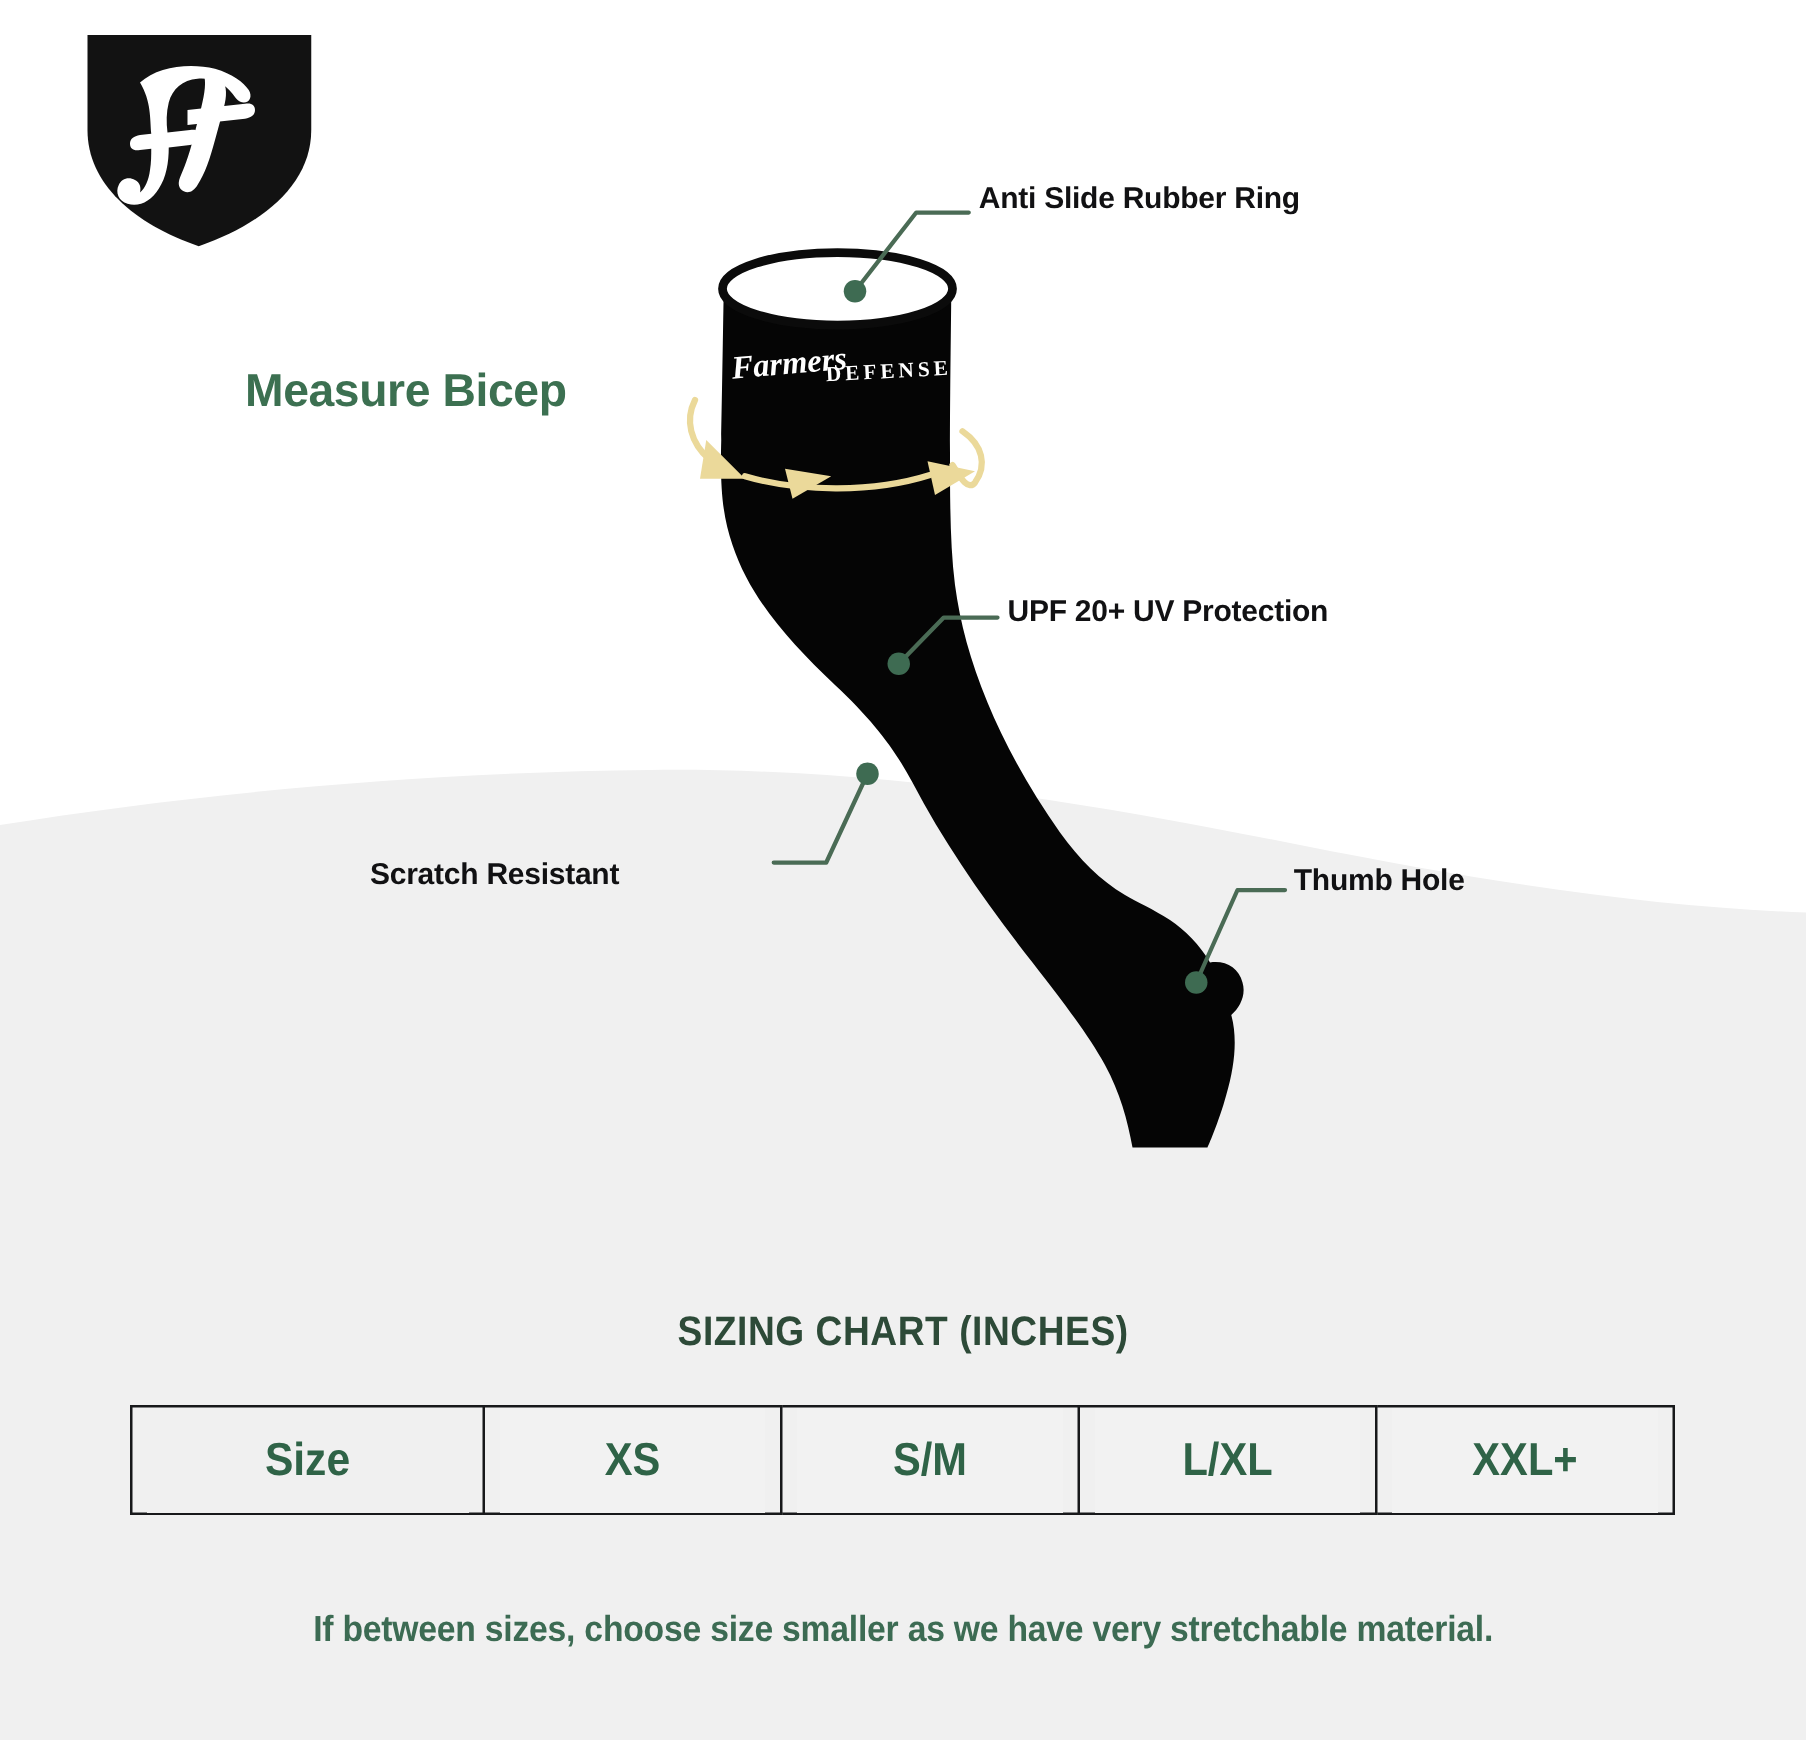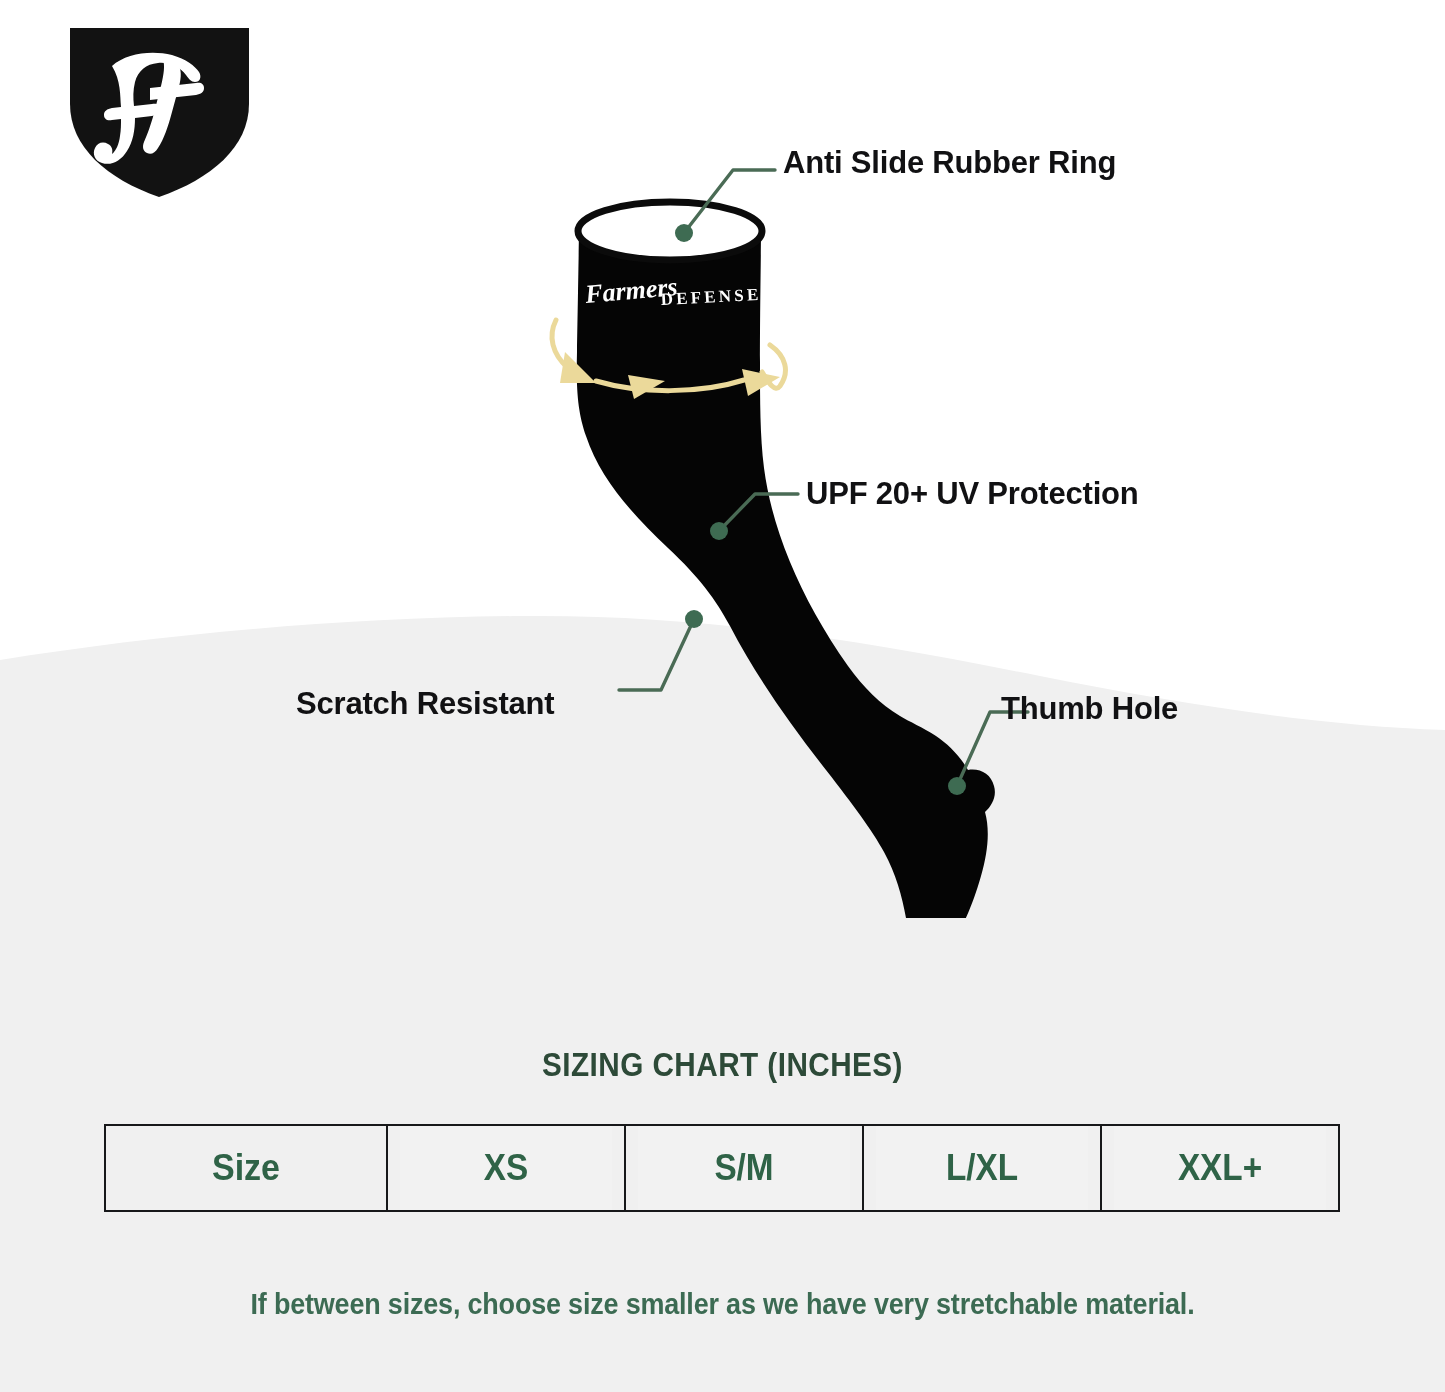--- a/index.html
+++ b/index.html
@@ -11,28 +11,28 @@
     position:relative;
   }
   #stage{position:absolute;left:0;top:0;width:1445px;height:1392px;}
   #bgwave{position:absolute;left:0;top:0;width:1445px;height:1392px;}
   #art{position:absolute;left:0;top:0;width:1445px;height:1392px;}
 
   .callout{
     position:absolute;
     font-weight:700;
     color:#111113;
-    font-size:31px;
+    font-size:24px;
     letter-spacing:-0.2px;
     white-space:nowrap;
   }
   #lbl-anti{left:783px;top:145px;}
   #lbl-upf{left:806px;top:476px;}
   #lbl-scratch{left:296px;top:686px;}
-  #lbl-thumb{left:1001px;top:691px;}
+  #lbl-thumb{left:1035px;top:691px;}
 
   #lbl-measure{
     position:absolute;left:196px;top:292px;
     font-size:37px;font-weight:700;color:#3C7051;
     letter-spacing:-0.3px;white-space:nowrap;
   }
 
   
   #chart-title{
     position:absolute;left:0;top:1046px;width:1445px;
@@ -172,20 +172,21 @@
   </svg>
 
   <div class="callout" id="lbl-anti">Anti Slide Rubber Ring</div>
 
   <div class="callout" id="lbl-upf">UPF 20+ UV Protection</div>
 
   <div class="callout" id="lbl-scratch">Scratch Resistant</div>
 
   <div class="callout" id="lbl-thumb">Thumb Hole</div>
 
+  <div id="lbl-measure">Measure Bicep</div>
 
   <div id="chart-title">SIZING CHART (INCHES)</div>
 
   <table id="size-table">
     <tbody>
       <tr>
         <td class="c-label">Size</td>
         <td class="c-head">XS</td>
         <td class="c-head">S/M</td>
         <td class="c-head">L/XL</td>

